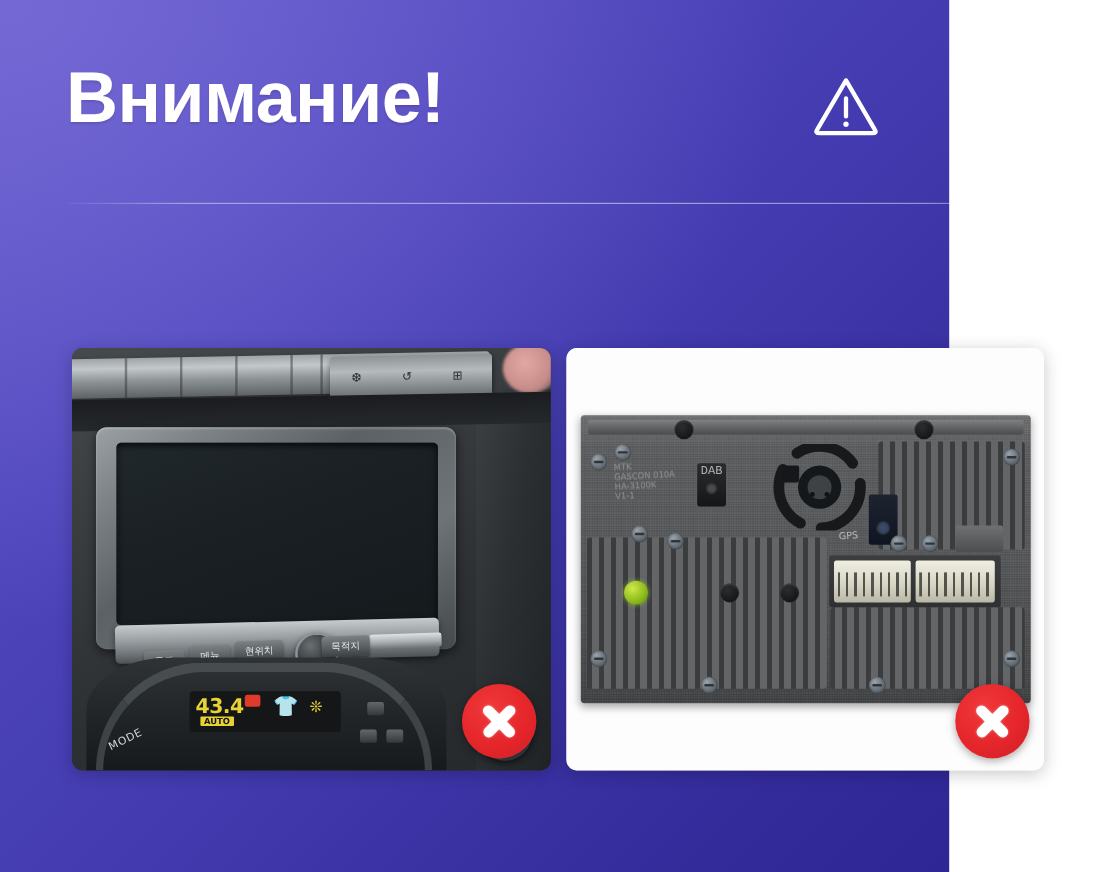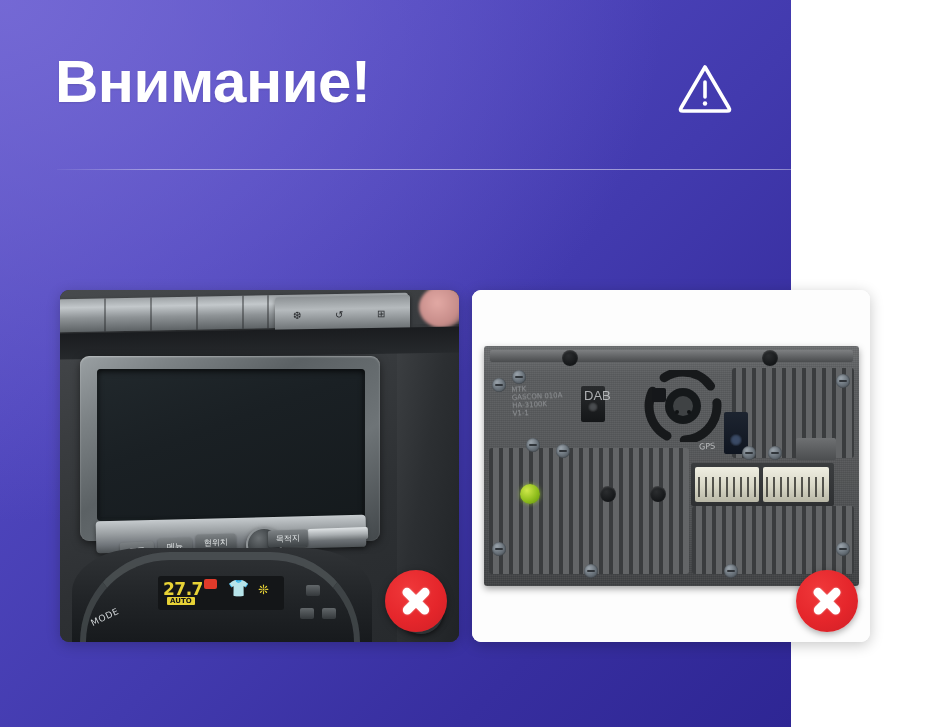--- a/index.html
+++ b/index.html
@@ -257,22 +257,22 @@
   }
   .unit-gpsjack::after{
     content:""; position:absolute; left:6px; top:22px; width:12px; height:12px;
     border-radius:50%; background:#3a4a66; box-shadow:inset 0 0 3px #000;
   }
   .unit-gps-label{
     position:absolute; left:215px; top:96px; color:#c9cbcd; font-size:8px;
     transform:rotate(-4deg); font-family:"DejaVu Sans", sans-serif; opacity:.85;
   }
   .unit-dab-label{
-    position:absolute; left:100px; top:42px; color:#cfd1d3; font-size:13px;
-    font-family:Liberation Sans, sans-serif; opacity:.8;
+    position:absolute; left:100px; top:42px; color:#cfd1d3; font-size:10px;
+    font-family:Liberation Mono, monospace; opacity:.8;
   }
   .unit-mold{
     position:absolute; left:28px; top:38px; width:62px;
     color:#86898c; font-size:7px; line-height:8px; transform:rotate(-3deg);
     font-family:"DejaVu Sans", sans-serif; text-shadow:0 1px 0 rgba(255,255,255,.14);
   }
   .unit-green{
     position:absolute; left:36px; top:138px; width:20px; height:20px;
     border-radius:50%;
     background:radial-gradient(circle at 35% 32%, #cfe84a 0%, #8fbe1d 55%, #5d8a0e 100%);
@@ -352,21 +352,21 @@
           <div class="dash-kbtn" style="left: 60px; top: 252px; width: 34px; transform: rotate(-3deg);">모드</div>
           <div class="dash-kbtn" style="left: 98px; top: 248px; width: 34px; transform: rotate(-2.5deg);">메뉴</div>
           <div class="dash-kbtn" style="left: 136px; top: 244px; width: 40px; transform: rotate(-2deg);">현위치</div>
           <div class="dash-kbtn" style="left: 208px; top: 240px; width: 40px; transform: rotate(-2deg);">목적지</div>
         </div>
 
       <div class="dash-climate"></div>
       <div class="dash-climate-arc"></div>
 
       <div class="dash-lcd">
-        <div class="dash-temp">27.7</div>
+        <div class="dash-temp">43.4</div>
         <div class="dash-auto">AUTO</div>
         <div class="dash-ac"></div>
         <div class="dash-seat">👕</div>
         <div class="dash-fan">❊</div>
       </div>
 
       <div class="dash-mode">MODE</div>
 
       <div id="smallbtns-host">
           <div class="dash-smallbtn" style="left: 246px; top: 295px;"></div>

